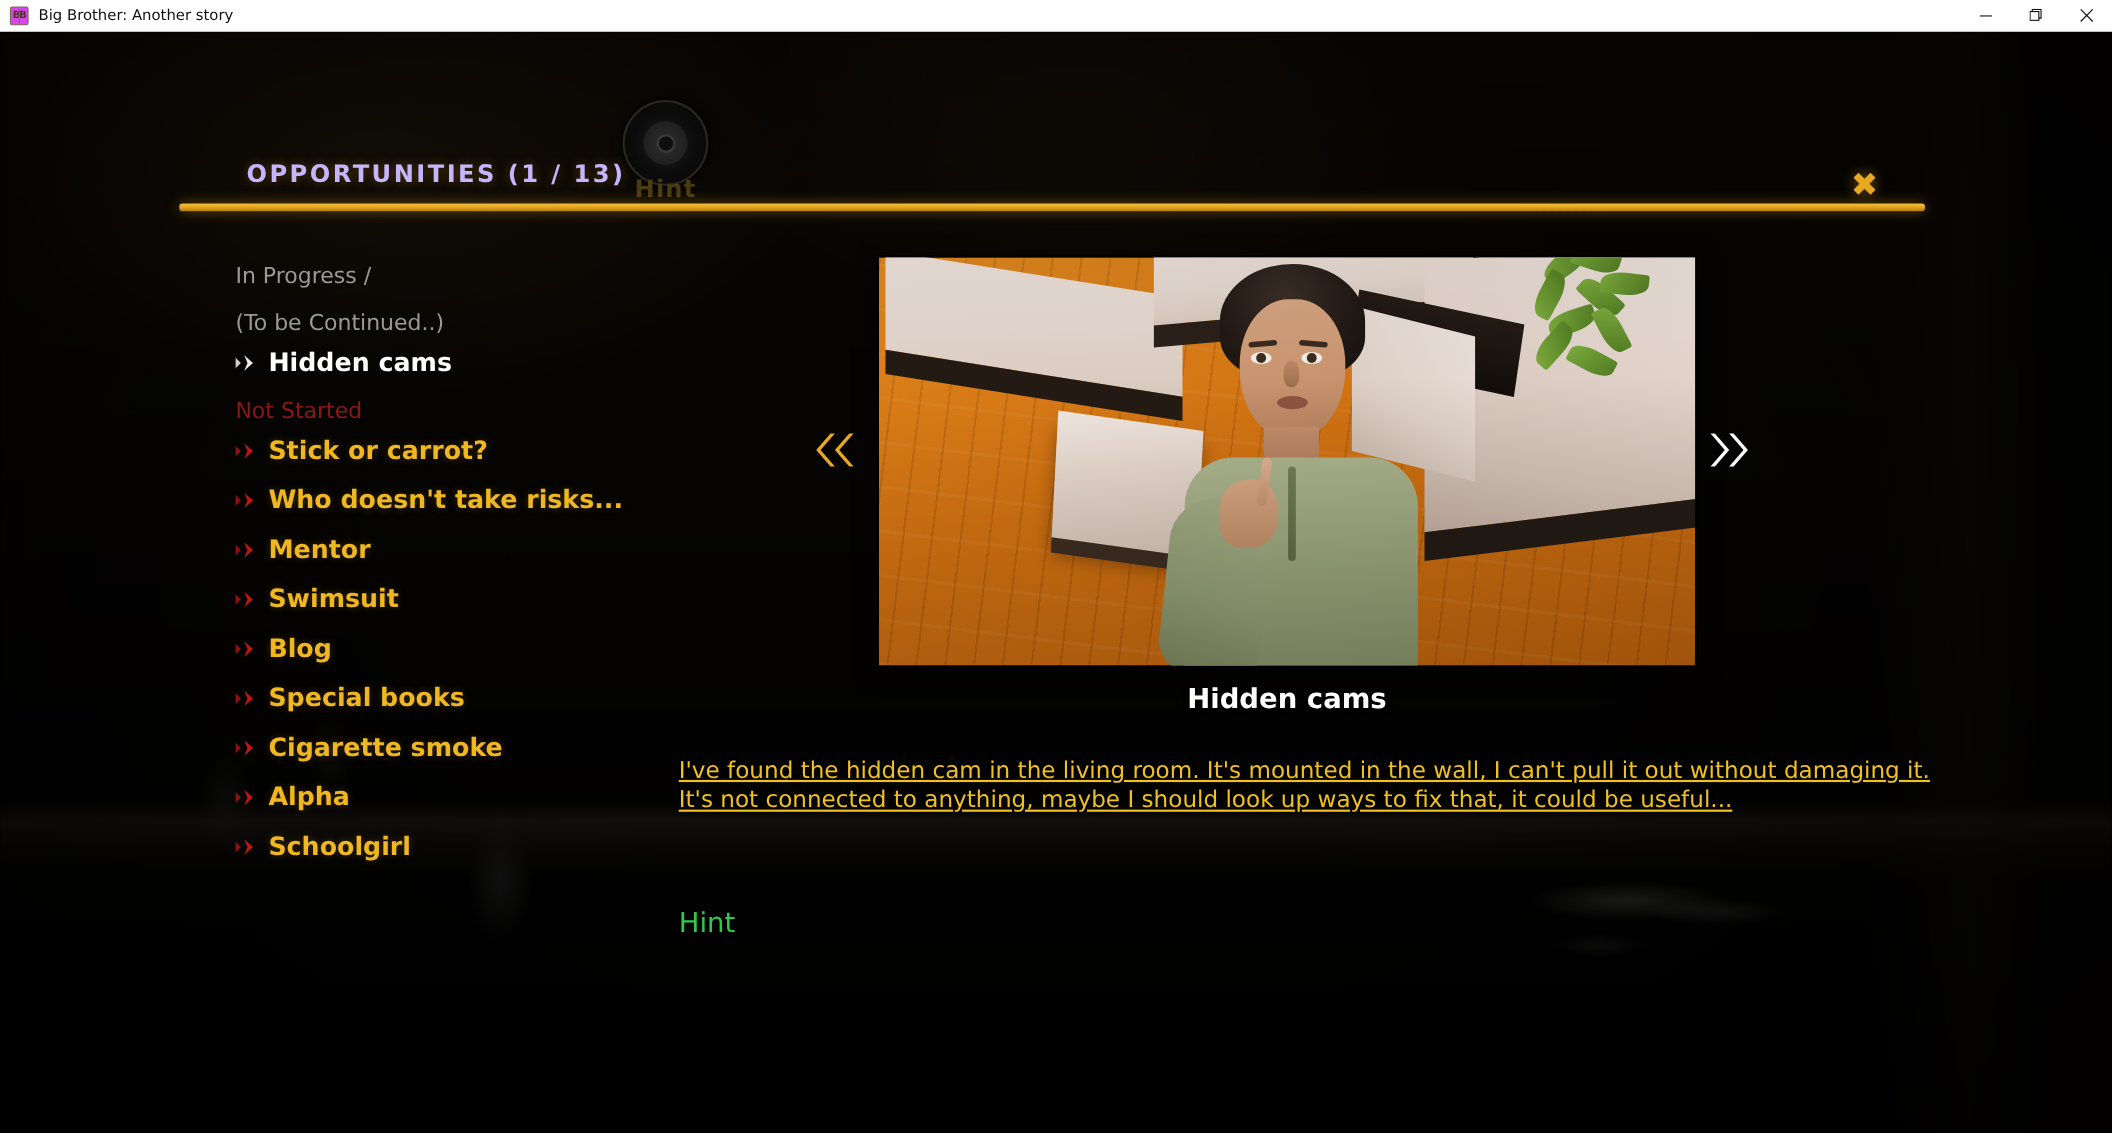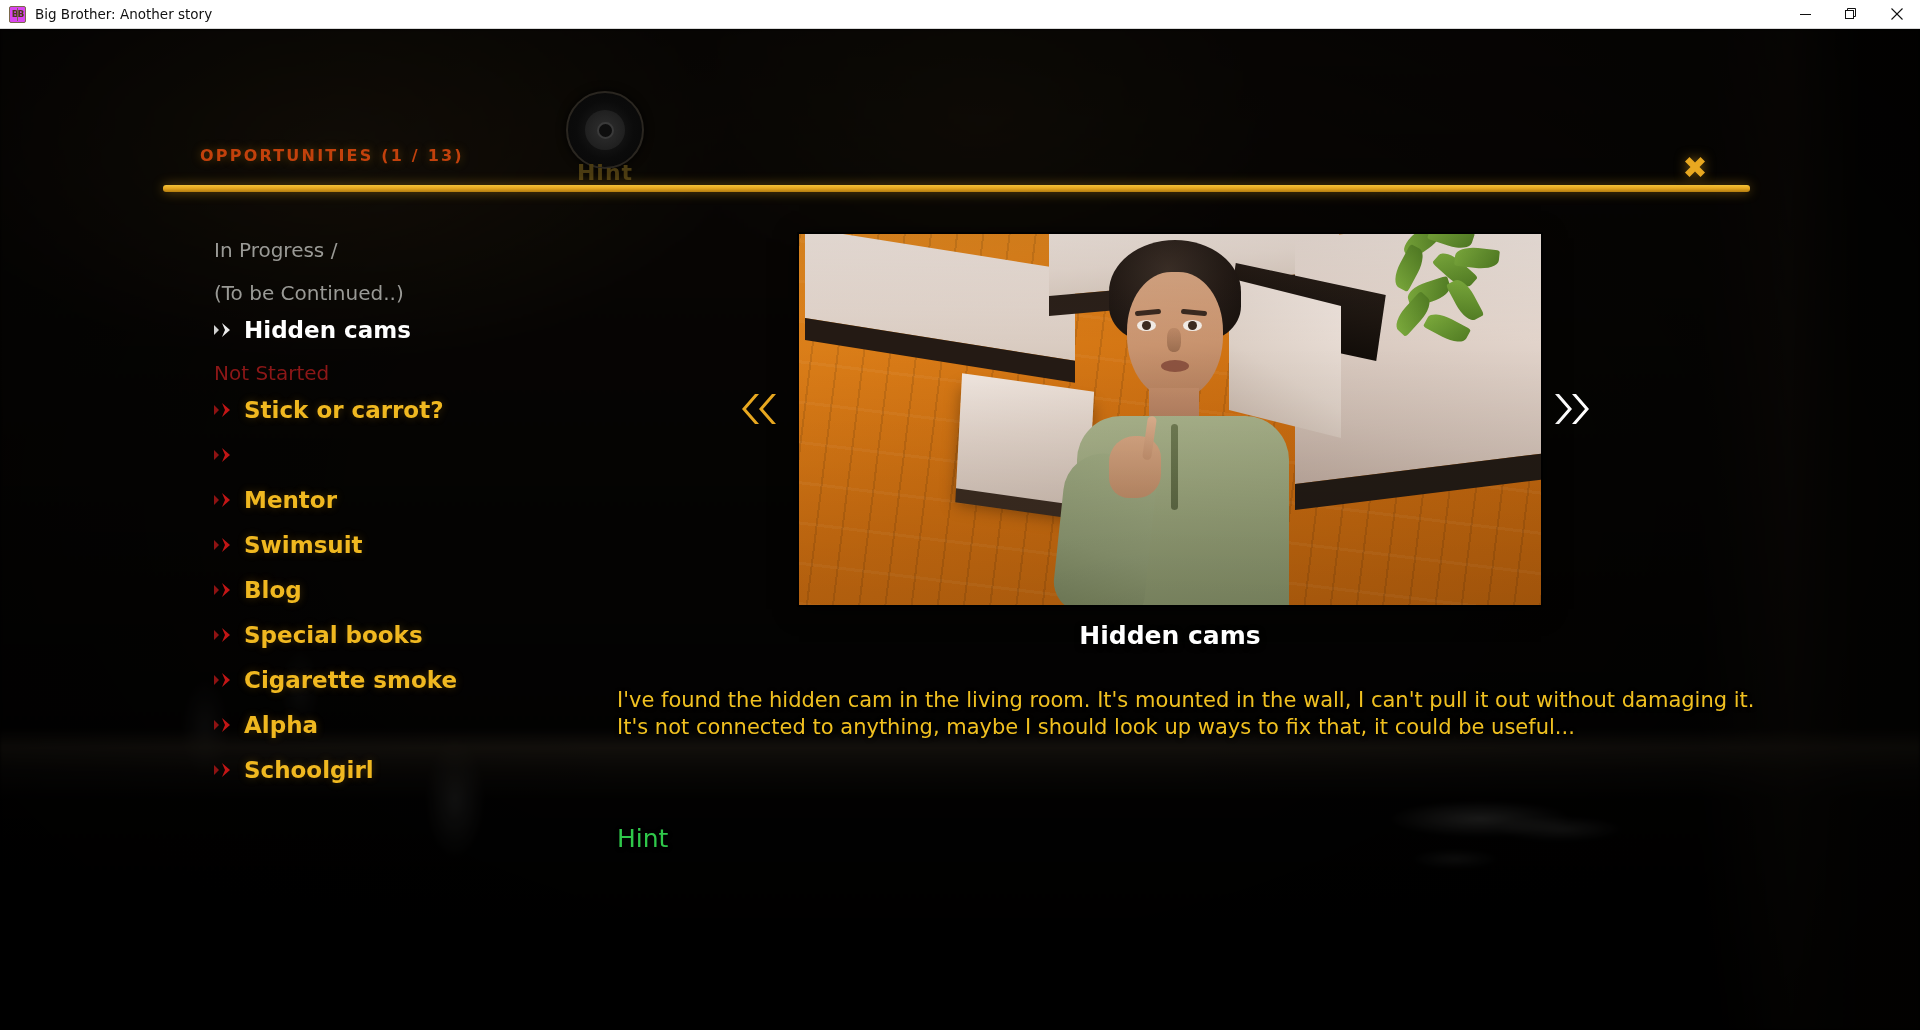--- a/index.html
+++ b/index.html
@@ -94,23 +94,23 @@
     content:""; width:13px; height:13px; border-radius:50%;
     background:#0e0e0e; border:2px solid #3a3a3a;
   }
   #hint-circle-label{
     position:absolute; left:566px; top:131px; width:78px; text-align:center;
     font-family:"DejaVu Sans", sans-serif; font-weight:bold; font-size:22px;
     color:#4a3b12; letter-spacing:1px;
   }
 
   #panel-title{
-    position:absolute; left:200px; top:117px;
-    font-family:"DejaVu Sans", sans-serif; font-weight:bold; font-size:16px;
-    letter-spacing:2.2px; color:#c2410c;
+    position:absolute; left:224px; top:117px;
+    font-family:"DejaVu Sans", sans-serif; font-weight:bold; font-size:22px;
+    letter-spacing:2.2px; color:#c4b5fd;
     text-shadow:0 0 10px rgba(220,150,20,.35);
   }
   #divider{
     position:absolute; left:163px; top:156px; width:1587px; height:7px;
     background:linear-gradient(to bottom,#f2c23a 0%, #e8a820 45%, #b37d10 100%);
     border-radius:3px;
     box-shadow:0 0 12px rgba(232,168,32,.45);
   }
   #close-btn{
     position:absolute; left:1675px; top:118px; width:40px; height:40px;
@@ -276,21 +276,21 @@
     font-family:"DejaVu Sans", sans-serif; font-weight:bold; font-size:25px;
     color:#ffffff; text-shadow:0 2px 6px rgba(0,0,0,.9);
   }
 
   
   #description{
     position:absolute; left:617px; top:658px; width:1120px;
     font-family:"DejaVu Sans", sans-serif; font-size:21px; line-height:27px;
     color:#f0c020; text-shadow:0 1px 4px rgba(0,0,0,.9);
   }
-  #description .dline{ display:block; white-space:nowrap; }
+  #description .dline{ display:block; white-space:nowrap;text-decoration:underline; }
 
   
   #hint-head{
     position:absolute; left:617px; top:795px;
     font-family:"DejaVu Sans", sans-serif; font-size:25px; color:#2fc84a;
     text-shadow:0 1px 4px rgba(0,0,0,.9);
   }
   #hint-body{
     position:absolute; left:617px; top:840px; width:1120px;
     font-family:"DejaVu Sans", sans-serif; font-size:21px; line-height:41px;
@@ -374,20 +374,21 @@
         <span class="quest-label">Stick or carrot?</span>
       </div>
 
       <div class="quest pending">
         <span class="bullet">
           <svg width="22" height="16" viewBox="0 0 22 16">
               <path d="M0 3 L5 8 L0 13 Z" fill="#8e1212"></path>
               <path d="M8 1 L16 8 L8 15 L11 8 Z" fill="#c21616"></path>
             </svg>
         </span>
+        <span class="quest-label">Who doesn't take risks...</span>
       </div>
 
       <div class="quest pending">
         <span class="bullet">
           <svg width="22" height="16" viewBox="0 0 22 16">
               <path d="M0 3 L5 8 L0 13 Z" fill="#8e1212"></path>
               <path d="M8 1 L16 8 L8 15 L11 8 Z" fill="#c21616"></path>
             </svg>
         </span>
         <span class="quest-label">Mentor</span>

